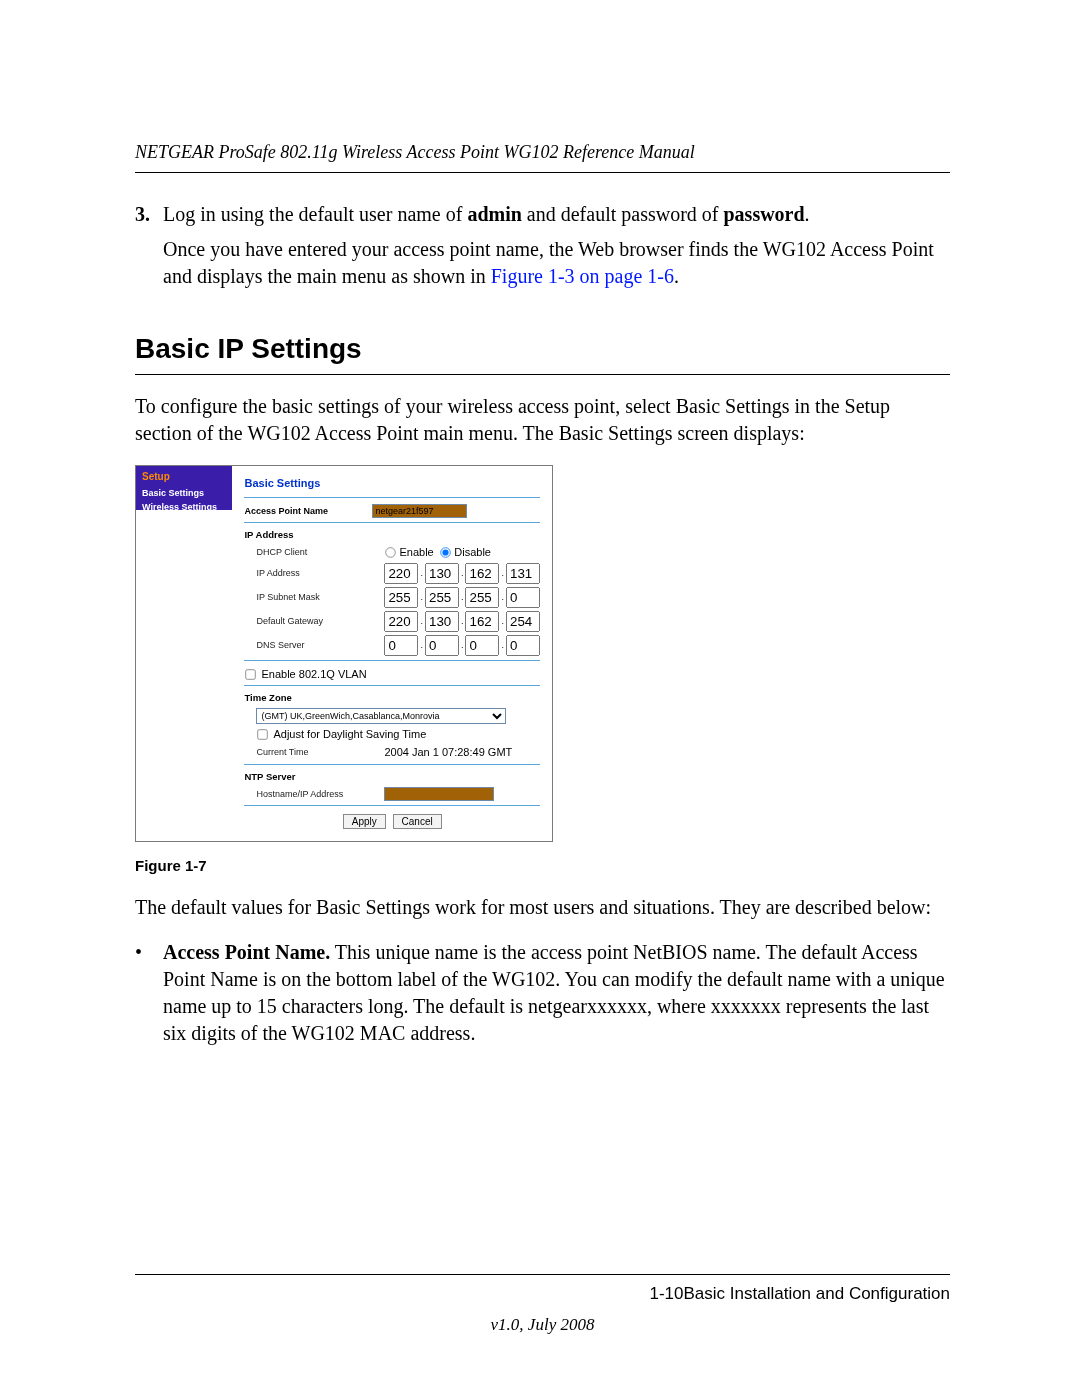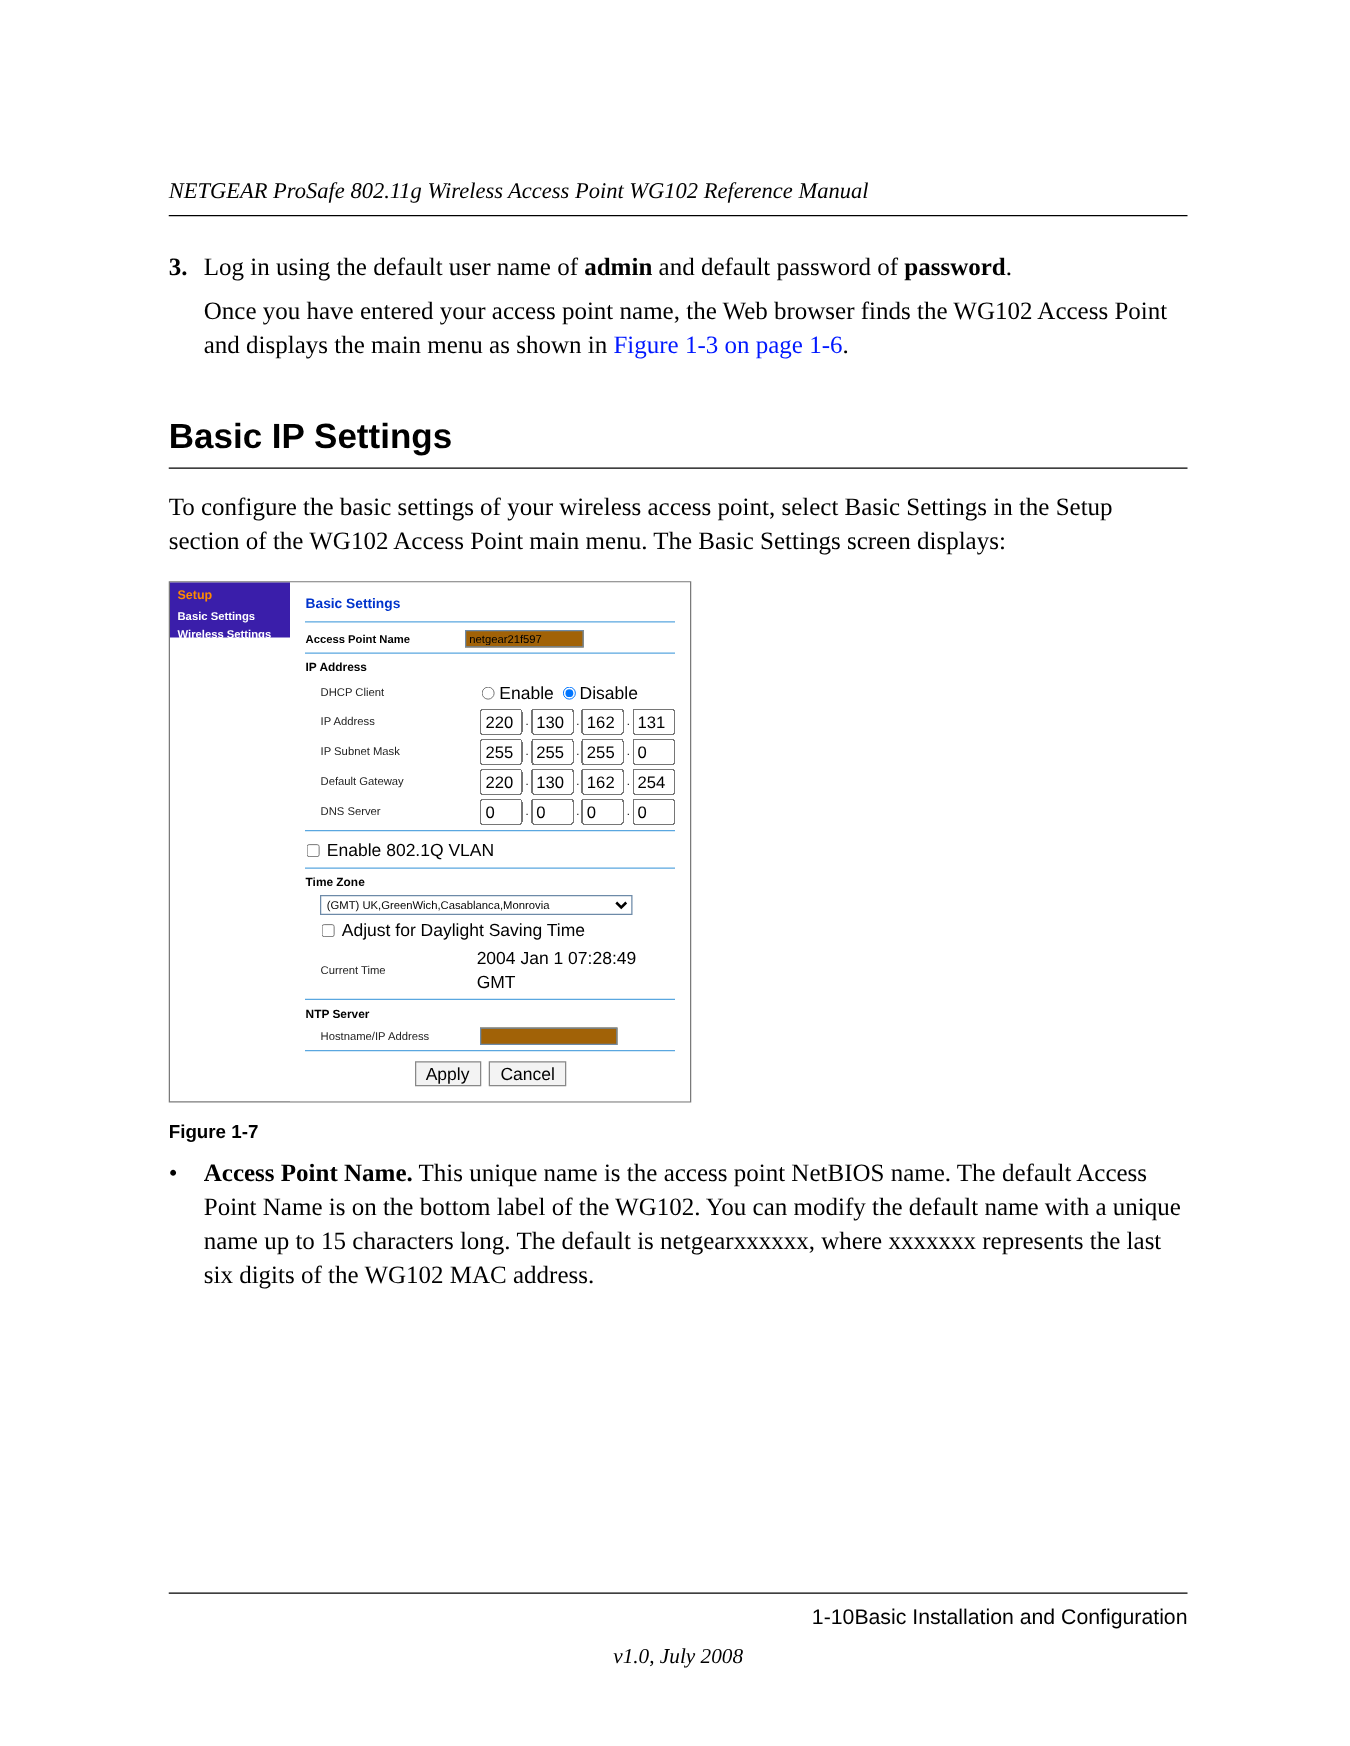--- a/index.html
+++ b/index.html
@@ -126,27 +126,27 @@
   .figure .chk { margin: 0 4px 0 0; transform: scale(0.8); }
   .figure select.sel {
     border: 1px solid #6d8aa8;
     height: 16px;
     font-size: 9px;
     width: 250px;
     background: #fff;
   }
   .figure .btns { text-align: center; margin-top: 8px; }
   .figure .btns button {
-    font-size: 14px;
+    font-size: 10px;
     padding: 1px 8px;
     border: 1px solid #888;
     background: #f3f3f3;
     margin: 0 2px;
   }
-  .figure .val { font-size: 14px; }
+  .figure .val { font-size: 11px; }
 </style>
 </head>
 <body>
 
 <div class="page">
 
   <div class="running-head">NETGEAR ProSafe 802.11g Wireless Access Point WG102 Reference Manual</div>
 
 
   <div class="num-row">
@@ -266,20 +266,21 @@
 
       <div class="btns">
         <button>Apply</button>
         <button>Cancel</button>
       </div>
     </div>
   </div>
 
   <div class="fig-caption">Figure 1-7</div>
 
+  <div class="para">The default values for Basic Settings work for most users and situations. They are described below:</div>
 
   <div class="bullet-row">
     <div class="dot">•</div>
     <div class="body">
       <b>Access Point Name.</b><span> This unique name is the access point NetBIOS name. The default Access Point Name is on the bottom label of the WG102. You can modify the default name with a unique name up to 15 characters long. The default is netgearxxxxxx, where xxxxxxx represents the last six digits of the WG102 MAC address.</span>
     </div>
   </div>
 
   <div style="position:absolute; left:135px; right:130px; bottom:60px;">
     <div class="footer-rule">

